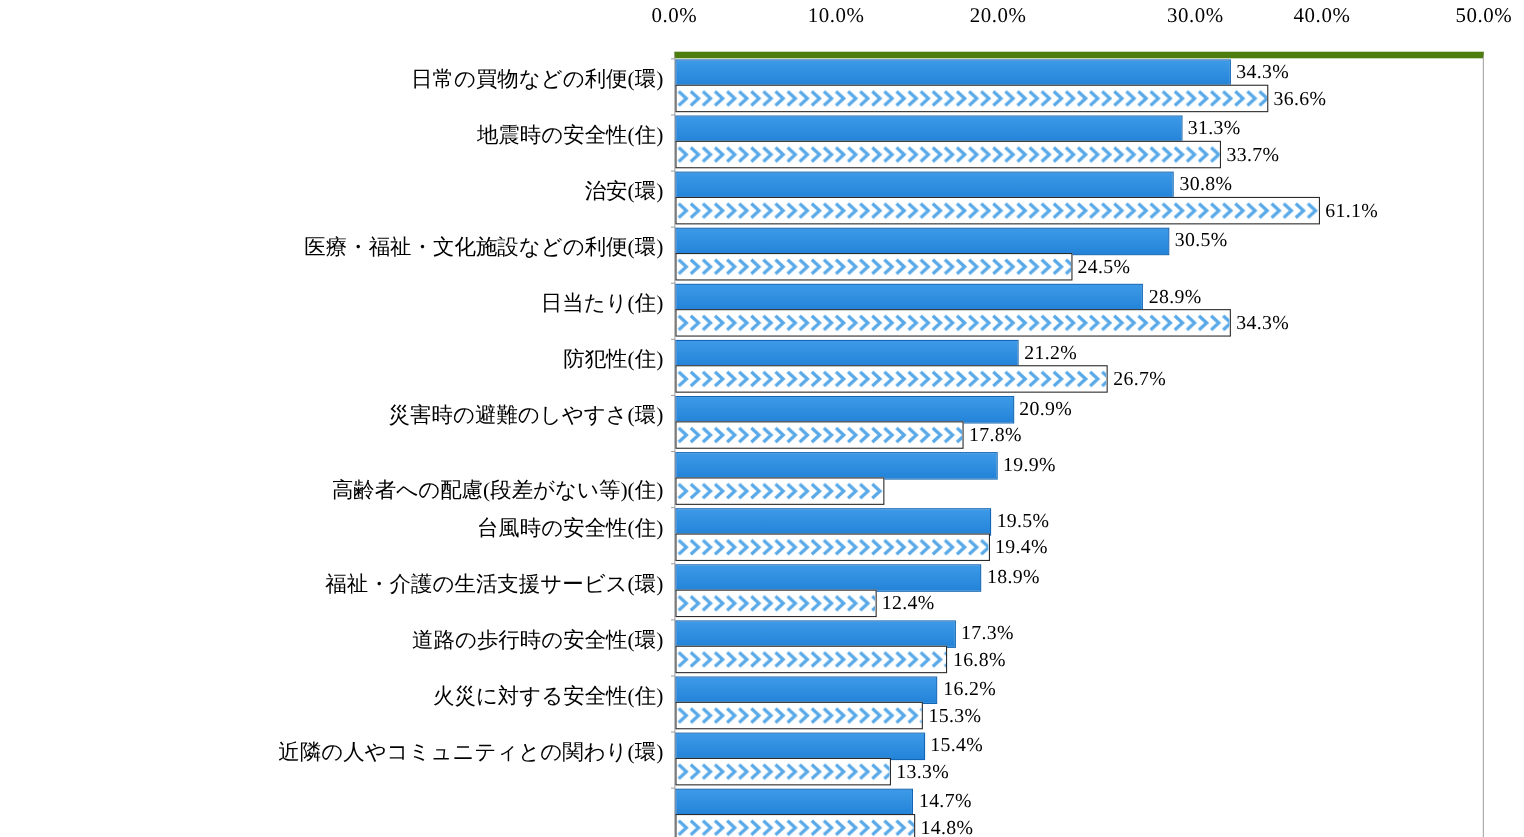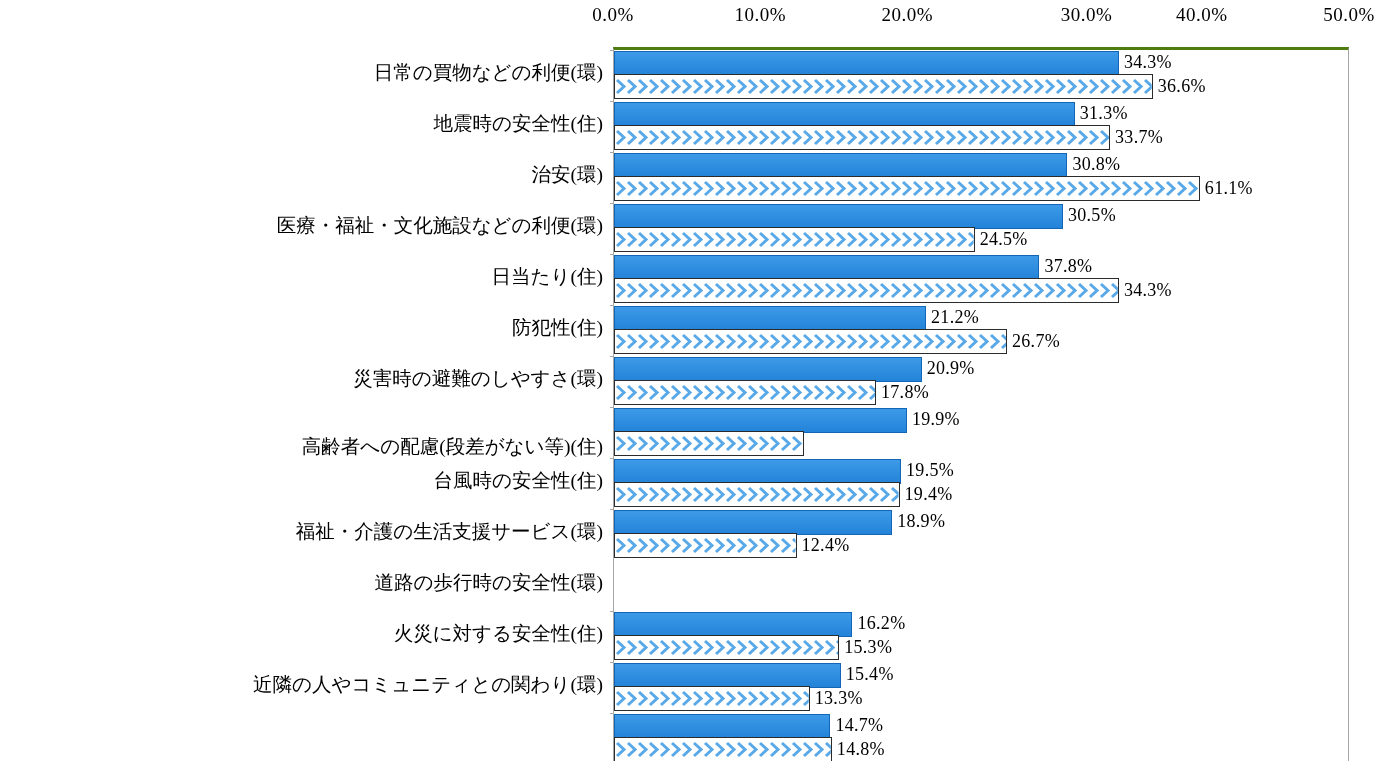--- a/index.html
+++ b/index.html
@@ -31,21 +31,21 @@
     white-space: nowrap;
   }
 
   .plot {
     position: absolute;
     left: 613px;
     top: 47px;
     width: 736px;
     height: 714px;
     border-left: 1px solid #a6a6a6;
-    border-top: 3px solid #4d7c0f;
+    border-top: 6px solid #4d7c0f;
     border-right: 1px solid #a6a6a6;
   }
 
   .cat-labels {
     position: absolute;
     left: 0;
     top: 47px;
     width: 608px;
     height: 714px;
   }
@@ -192,21 +192,21 @@
         </pattern>
       </defs>
       <rect x="0" y="0" width="100%" height="100%" fill="url(#chev)"></rect>
     </svg>
         </div>
         <div class="bar-value" style="left: 365.64px; top: 27px;">24.5%</div>
       </div>
       <div class="group" style="top: 204px; height: 51px;">
         <div class="tick-mark" style="top: 0px;"></div>
         <div class="bar series-a" style="top: 1px; width: 425.408px;"></div>
-        <div class="bar-value" style="left: 430.408px; top: 3px;">37.8%</div>
+        <div class="bar-value" style="left: 430.408px; top: 3px;">28.9%</div>
         <div class="bar series-b" style="top: 24px; width: 504.896px;">
     <svg class="pattern" width="100%" height="100%" preserveAspectRatio="none">
       <defs>
         <pattern id="chev" width="22" height="23" patternUnits="userSpaceOnUse">
           <path d="M2 5 L9 11.5 L2 18" fill="none" stroke="#59a9e8" stroke-width="3"></path>
           <path d="M13 5 L20 11.5 L13 18" fill="none" stroke="#59a9e8" stroke-width="3"></path>
         </pattern>
       </defs>
       <rect x="0" y="0" width="100%" height="100%" fill="url(#chev)"></rect>
     </svg>
@@ -291,20 +291,37 @@
         <pattern id="chev" width="22" height="23" patternUnits="userSpaceOnUse">
           <path d="M2 5 L9 11.5 L2 18" fill="none" stroke="#59a9e8" stroke-width="3"></path>
           <path d="M13 5 L20 11.5 L13 18" fill="none" stroke="#59a9e8" stroke-width="3"></path>
         </pattern>
       </defs>
       <rect x="0" y="0" width="100%" height="100%" fill="url(#chev)"></rect>
     </svg>
         </div>
         <div class="bar-value" style="left: 187.528px; top: 27px;">12.4%</div>
       </div>
+      <div class="group" style="top: 510px; height: 51px;">
+        <div class="tick-mark" style="top: 0px;"></div>
+        <div class="bar series-a" style="top: 1px; width: 254.656px;"></div>
+        <div class="bar-value" style="left: 259.656px; top: 3px;">17.3%</div>
+        <div class="bar series-b" style="top: 24px; width: 247.296px;">
+    <svg class="pattern" width="100%" height="100%" preserveAspectRatio="none">
+      <defs>
+        <pattern id="chev" width="22" height="23" patternUnits="userSpaceOnUse">
+          <path d="M2 5 L9 11.5 L2 18" fill="none" stroke="#59a9e8" stroke-width="3"></path>
+          <path d="M13 5 L20 11.5 L13 18" fill="none" stroke="#59a9e8" stroke-width="3"></path>
+        </pattern>
+      </defs>
+      <rect x="0" y="0" width="100%" height="100%" fill="url(#chev)"></rect>
+    </svg>
+        </div>
+        <div class="bar-value" style="left: 252.296px; top: 27px;">16.8%</div>
+      </div>
       <div class="group" style="top: 561px; height: 51px;">
         <div class="tick-mark" style="top: 0px;"></div>
         <div class="bar series-a" style="top: 1px; width: 238.464px;"></div>
         <div class="bar-value" style="left: 243.464px; top: 3px;">16.2%</div>
         <div class="bar series-b" style="top: 24px; width: 225.216px;">
     <svg class="pattern" width="100%" height="100%" preserveAspectRatio="none">
       <defs>
         <pattern id="chev" width="22" height="23" patternUnits="userSpaceOnUse">
           <path d="M2 5 L9 11.5 L2 18" fill="none" stroke="#59a9e8" stroke-width="3"></path>
           <path d="M13 5 L20 11.5 L13 18" fill="none" stroke="#59a9e8" stroke-width="3"></path>

